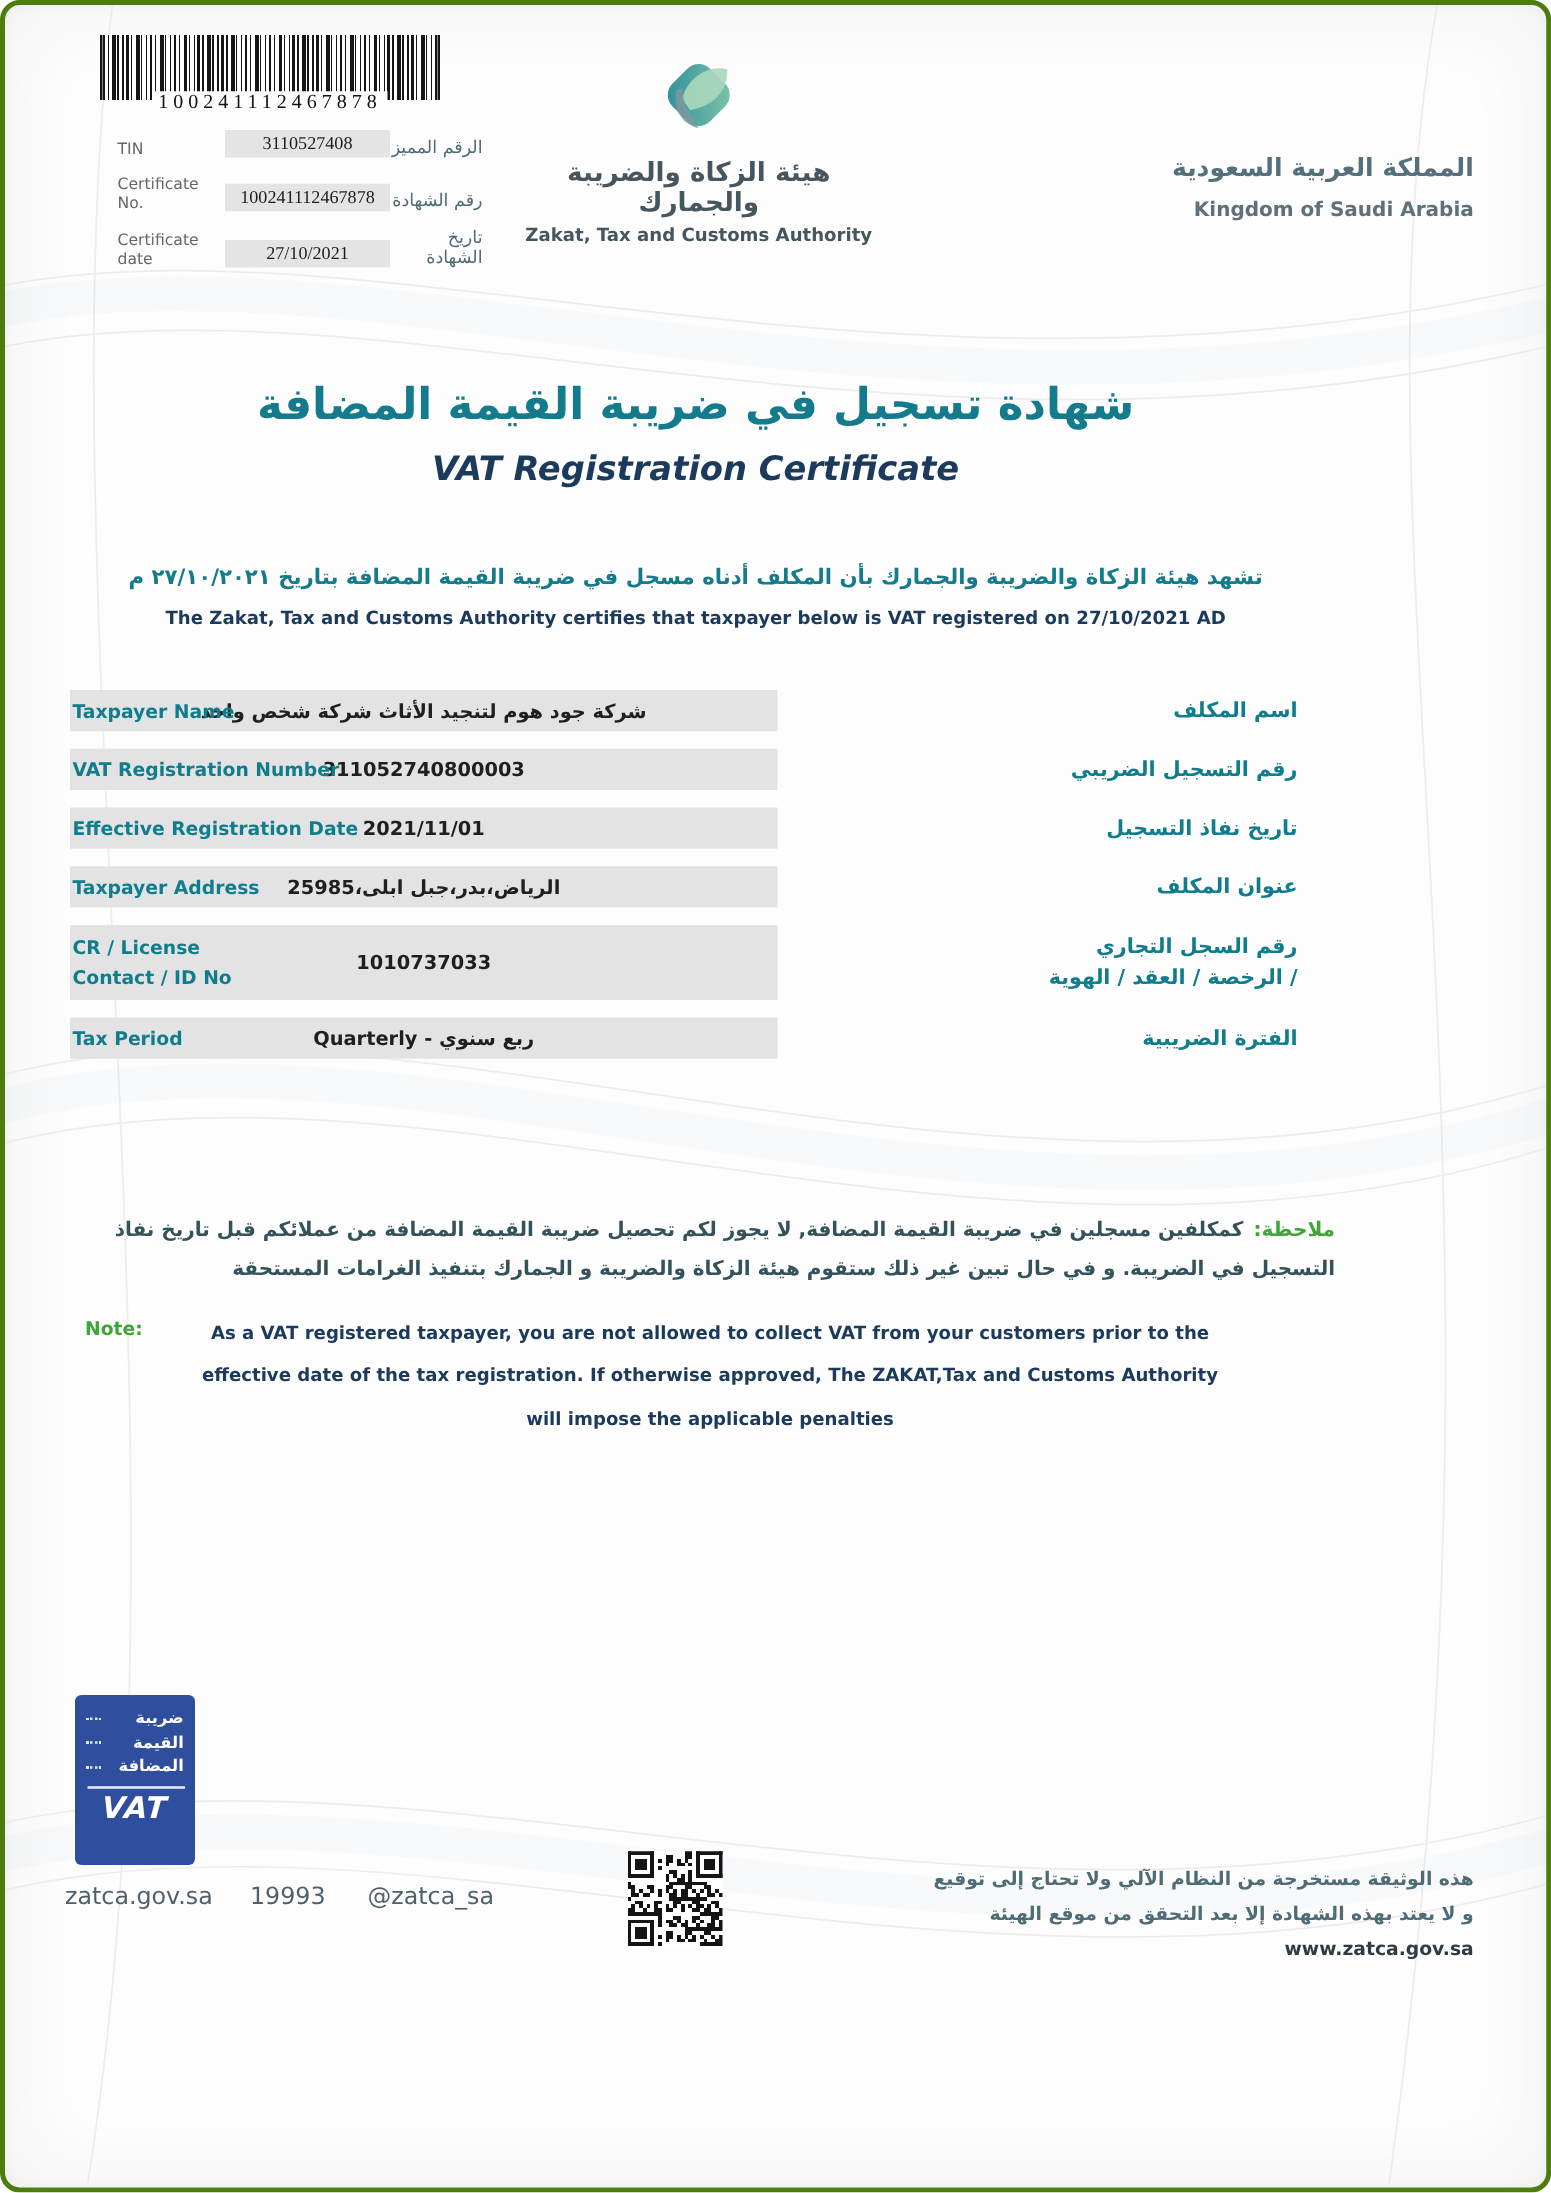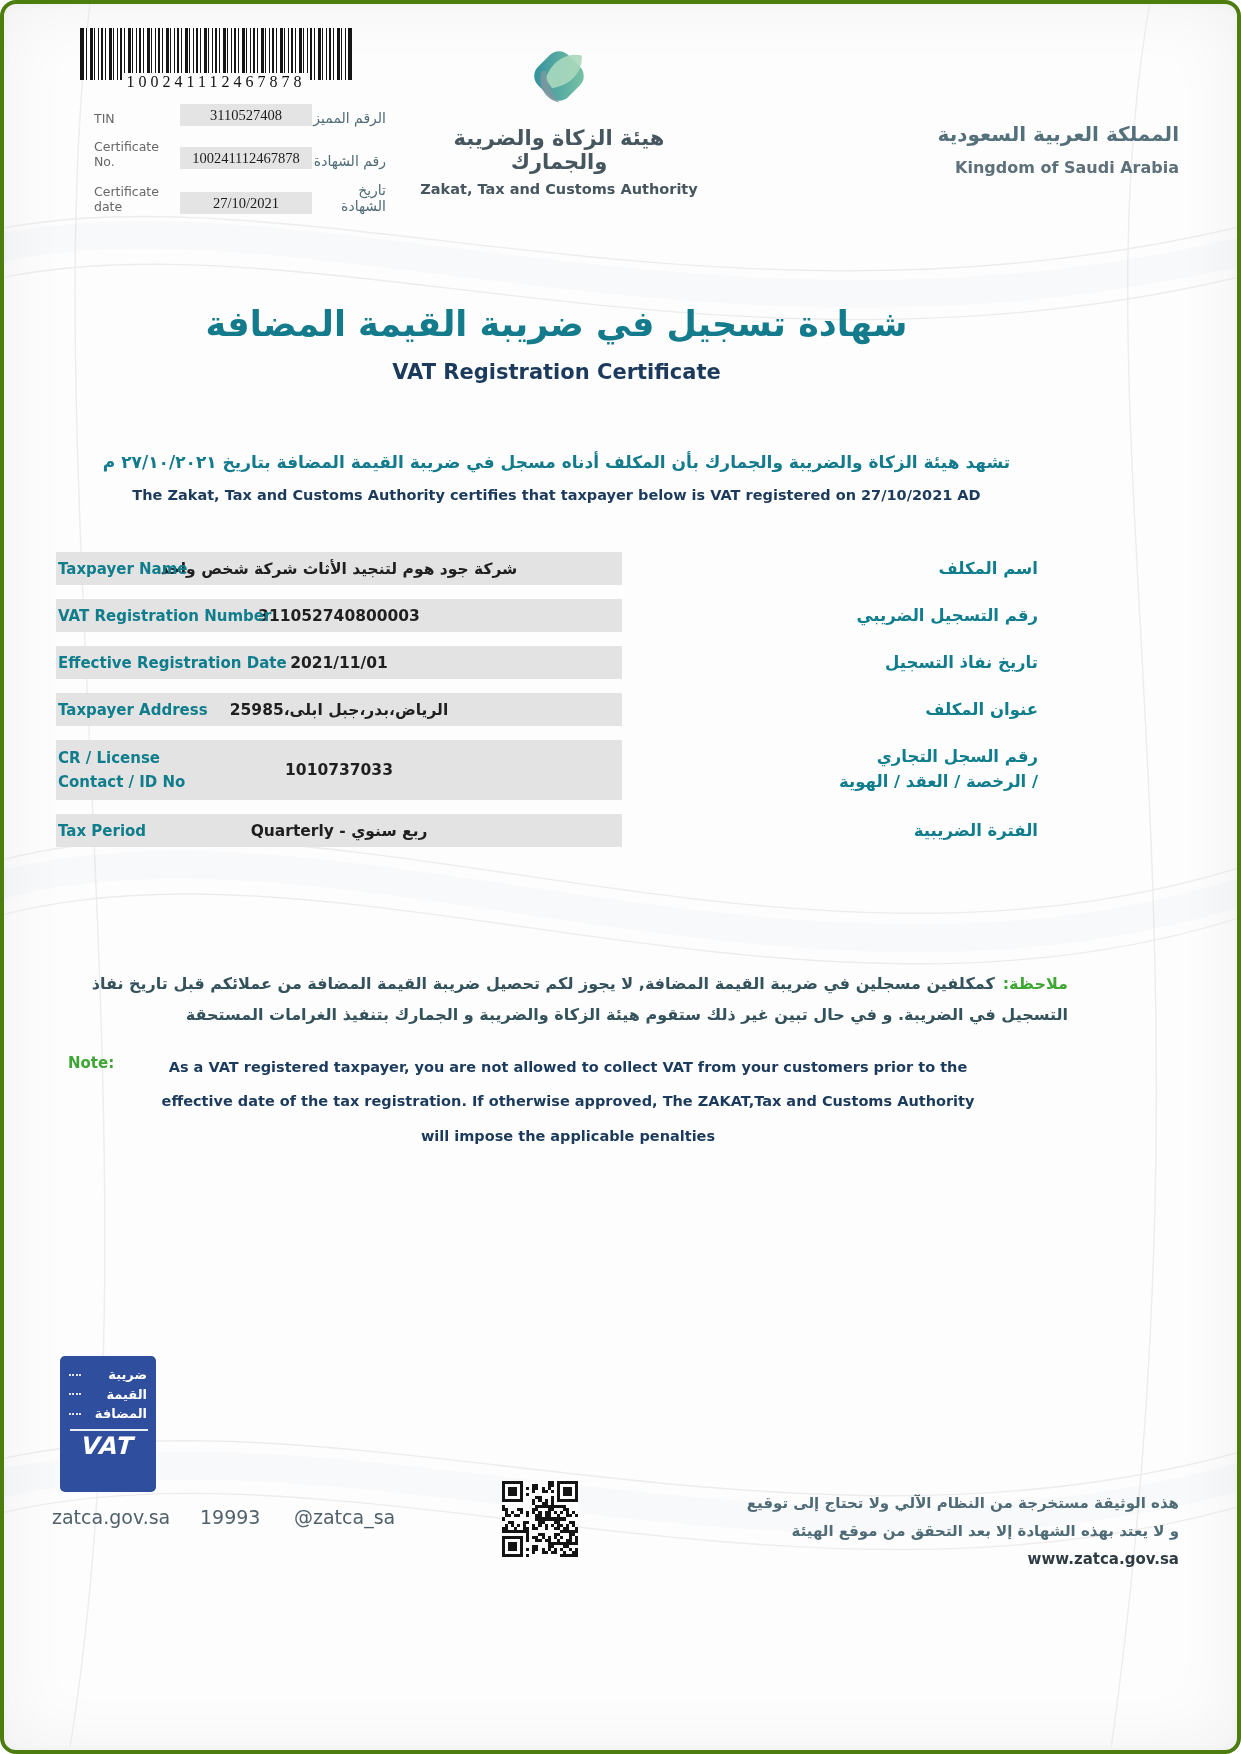--- a/index.html
+++ b/index.html
@@ -49,21 +49,21 @@
   .auth-ar { font-size:21px; font-weight:bold; color:#46565F; margin-top:2px; direction:rtl; }
   .auth-en { font-size:14.5px; font-weight:bold; color:#46565F; margin-top:7px; }
 
   .top-right { position:absolute; right:58px; top:118px; text-align:right; }
   .kingdom-ar { font-size:20px; font-weight:bold; color:#53707B; direction:rtl; }
   .kingdom-en { font-size:16px; color:#5E7079; margin-top:12px;font-weight:bold; }
 
   
   .title-block { position:absolute; top:300px; left:0; width:1105px; text-align:center; }
   .title-ar { font-size:35px; font-weight:bold; color:#137B8B; direction:rtl; margin:0; }
-  .title-en { font-size:21px; font-weight:bold; color:#1B3A5C; margin:16px 0 0 0; }
+  .title-en { font-size:27px; font-weight:bold; color:#1B3A5C; margin:16px 0 0 0;font-style:italic; }
 
   .cert-block { position:absolute; top:448px; left:0; width:1105px; text-align:center; }
   .cert-ar { font-size:17px; font-weight:bold; color:#137B8B; direction:rtl; margin:0; }
   .cert-en { font-size:14.5px; font-weight:bold; color:#1B3A5C; margin:15px 0 0 0; }
 
   
   .info-table { position:absolute; top:548px; left:52px; width:984px; }
   .row { position:relative; min-height:33px; margin-bottom:14px; display:flex; align-items:center; }
   .row-value {
     width:566px; min-height:33px; background:#E3E3E3;

